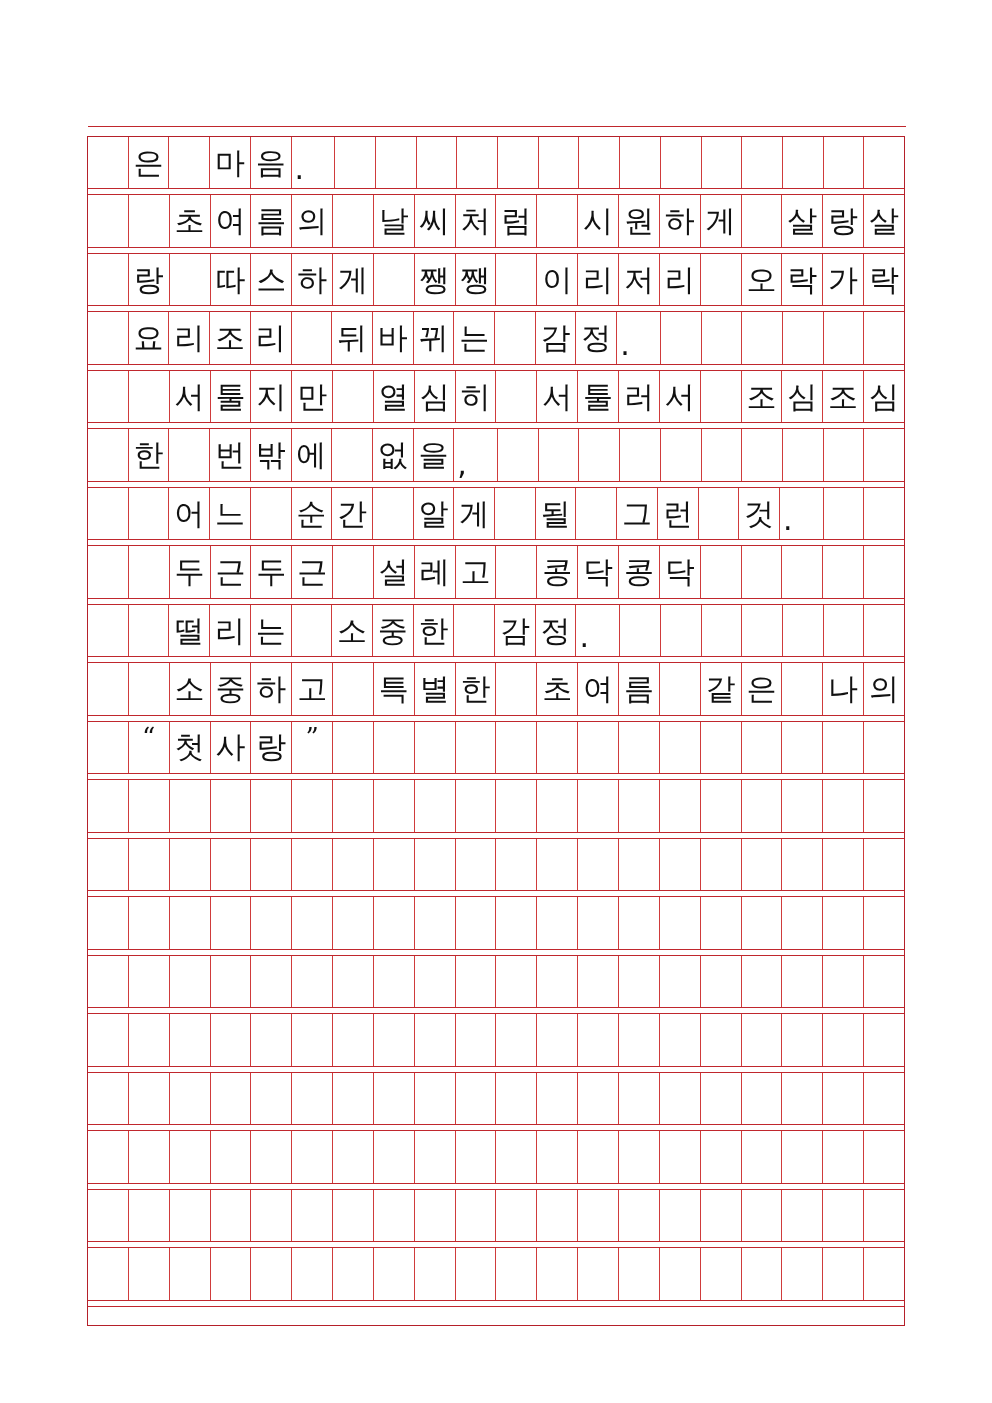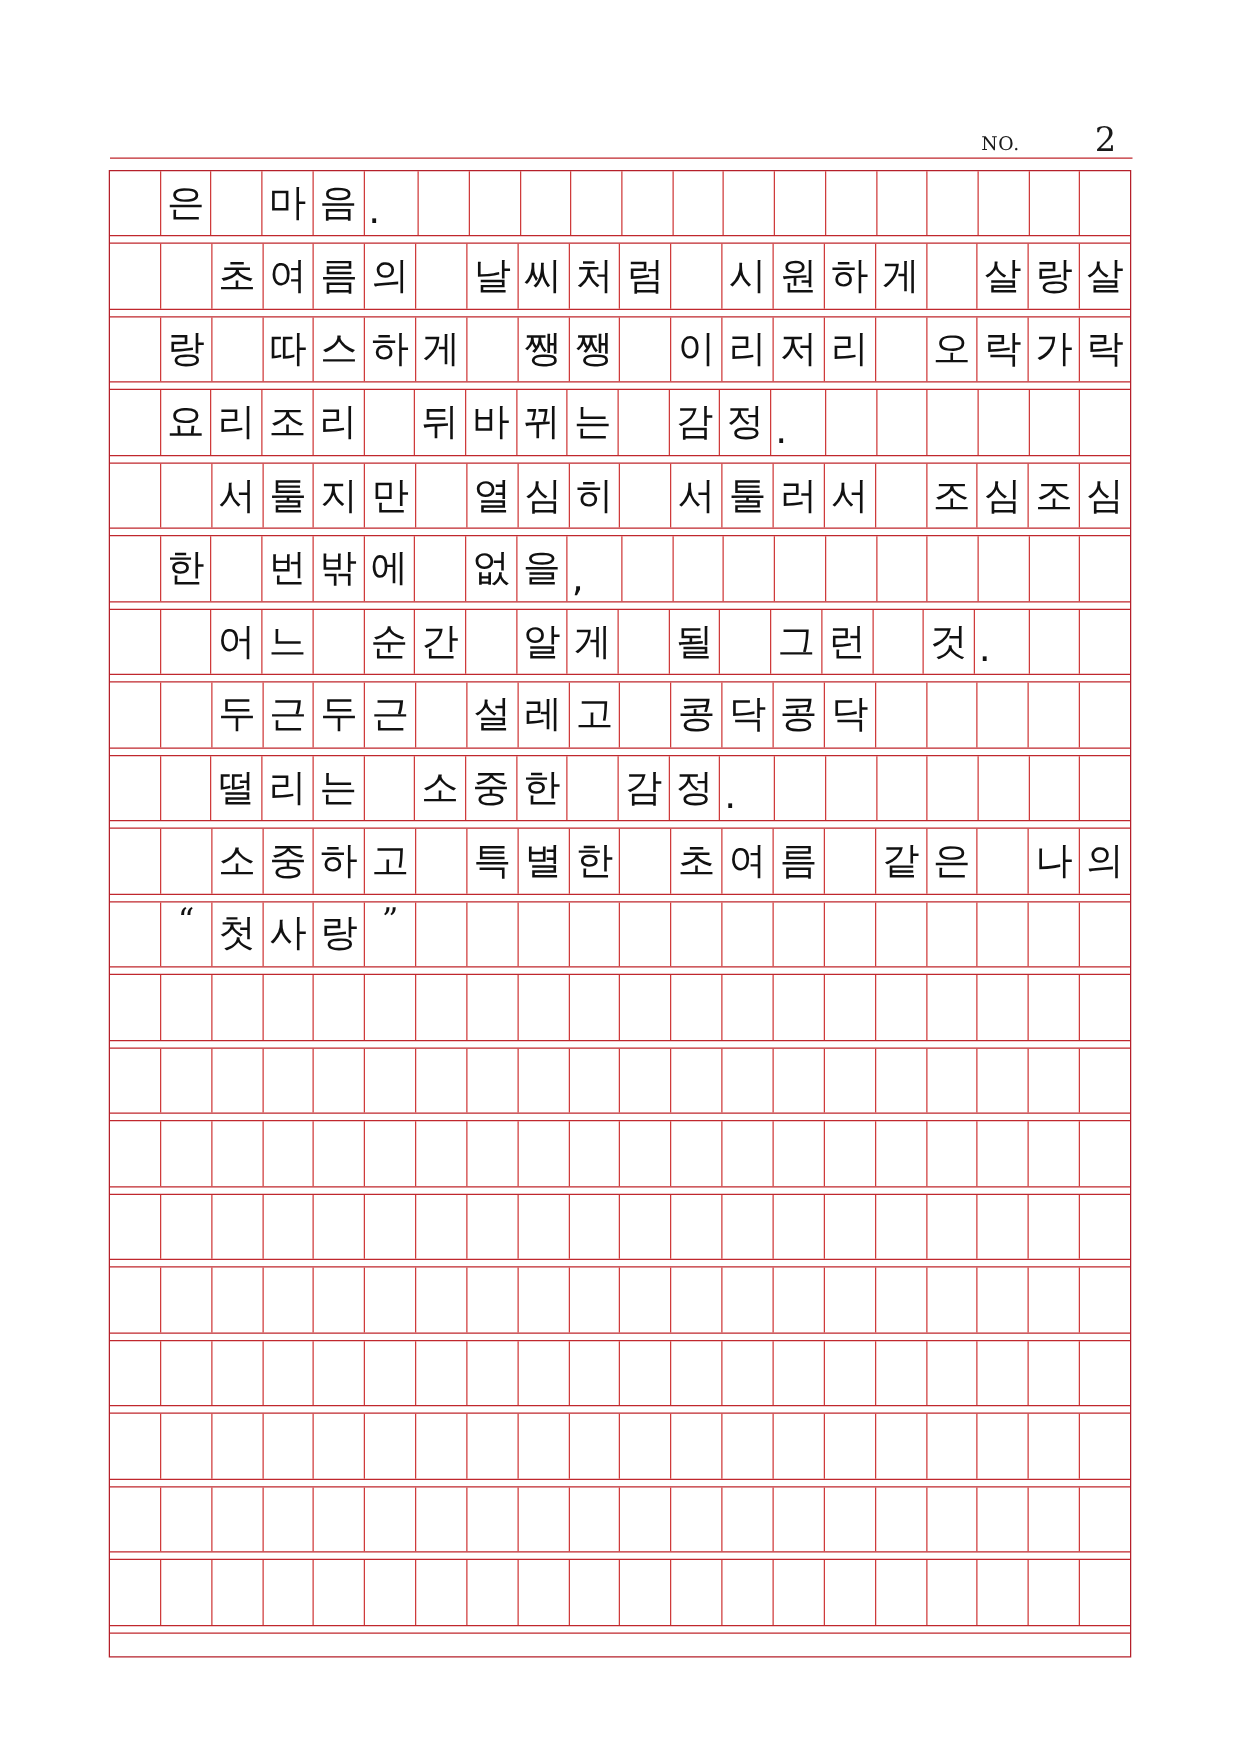--- a/index.html
+++ b/index.html
@@ -119,24 +119,20 @@
     align-items: flex-start;
     justify-content: center;
     padding-top: 2px;
   }
 </style>
 </head>
 <body>
 
 <div class="page">
 
-  <div class="header">
-    <span class="no-label">NO.</span>
-    <span class="page-num">2</span>
-  </div>
   <div class="header-rule"></div>
 
   <div class="sheet">
     <div class="grid-rows" id="grid-rows">
         <div class="grid-row">
           <div class="cell"></div>
           <div class="cell">은</div>
           <div class="cell"></div>
           <div class="cell">마</div>
           <div class="cell">음</div>

